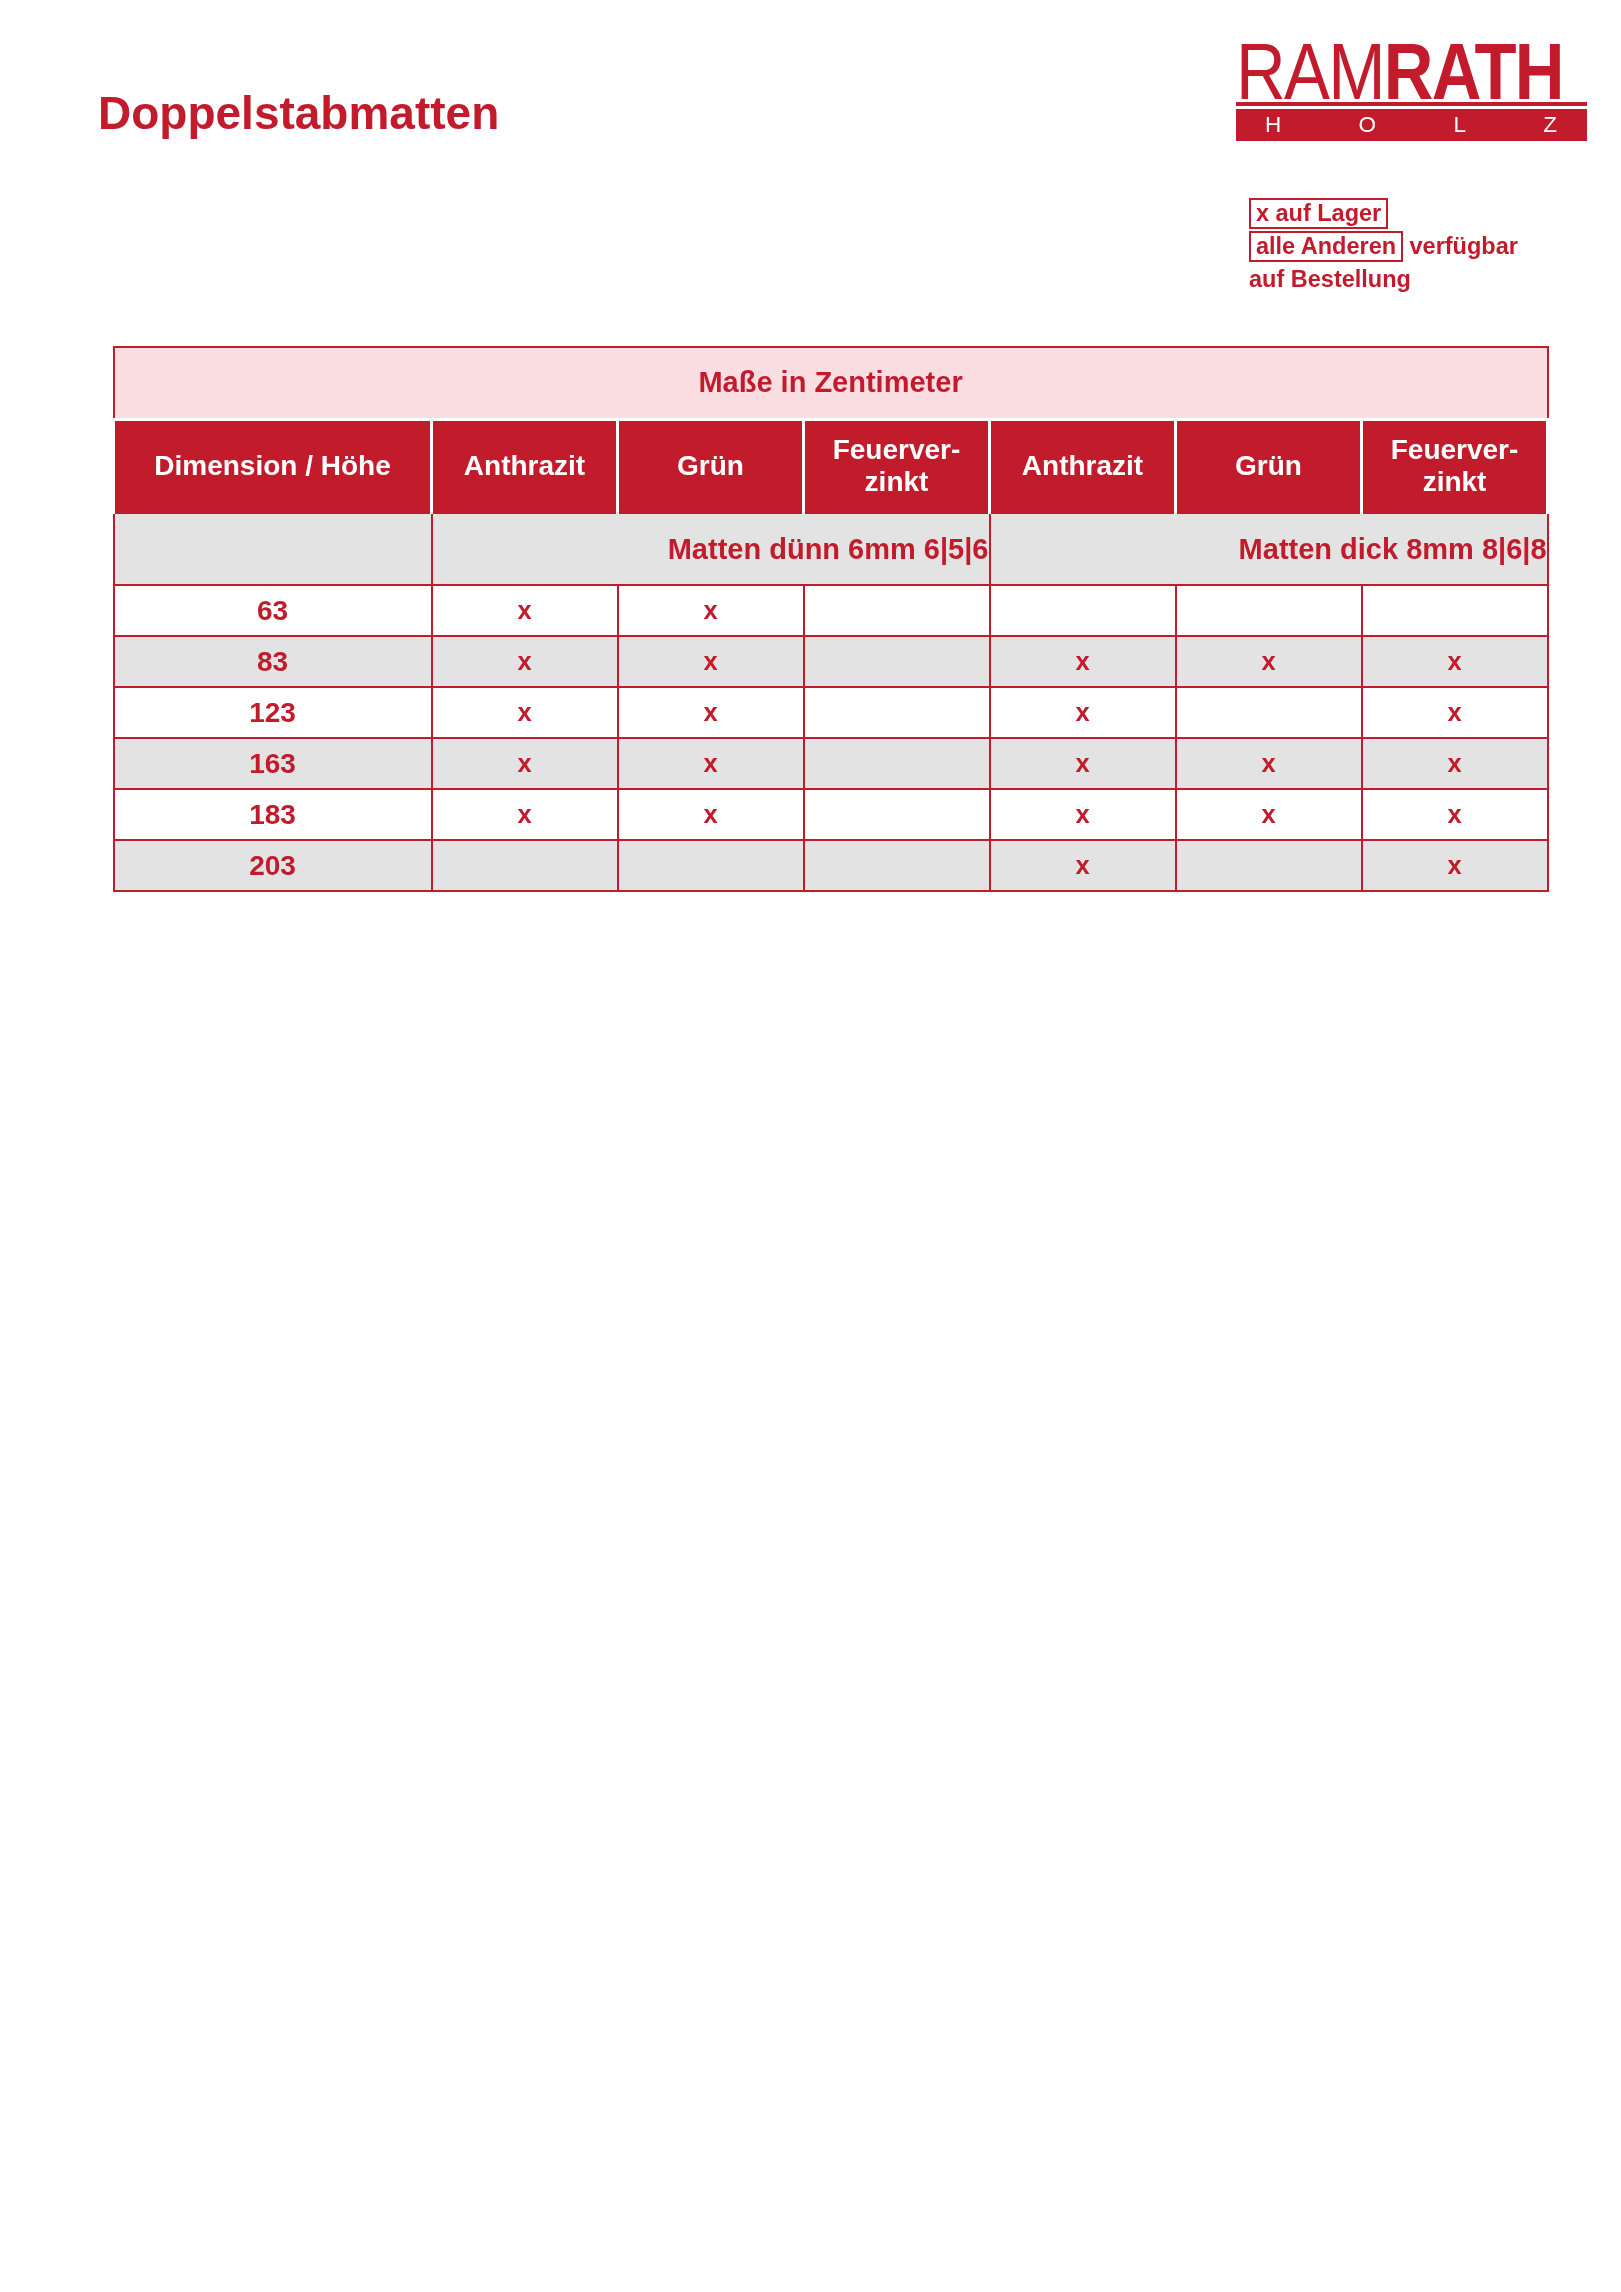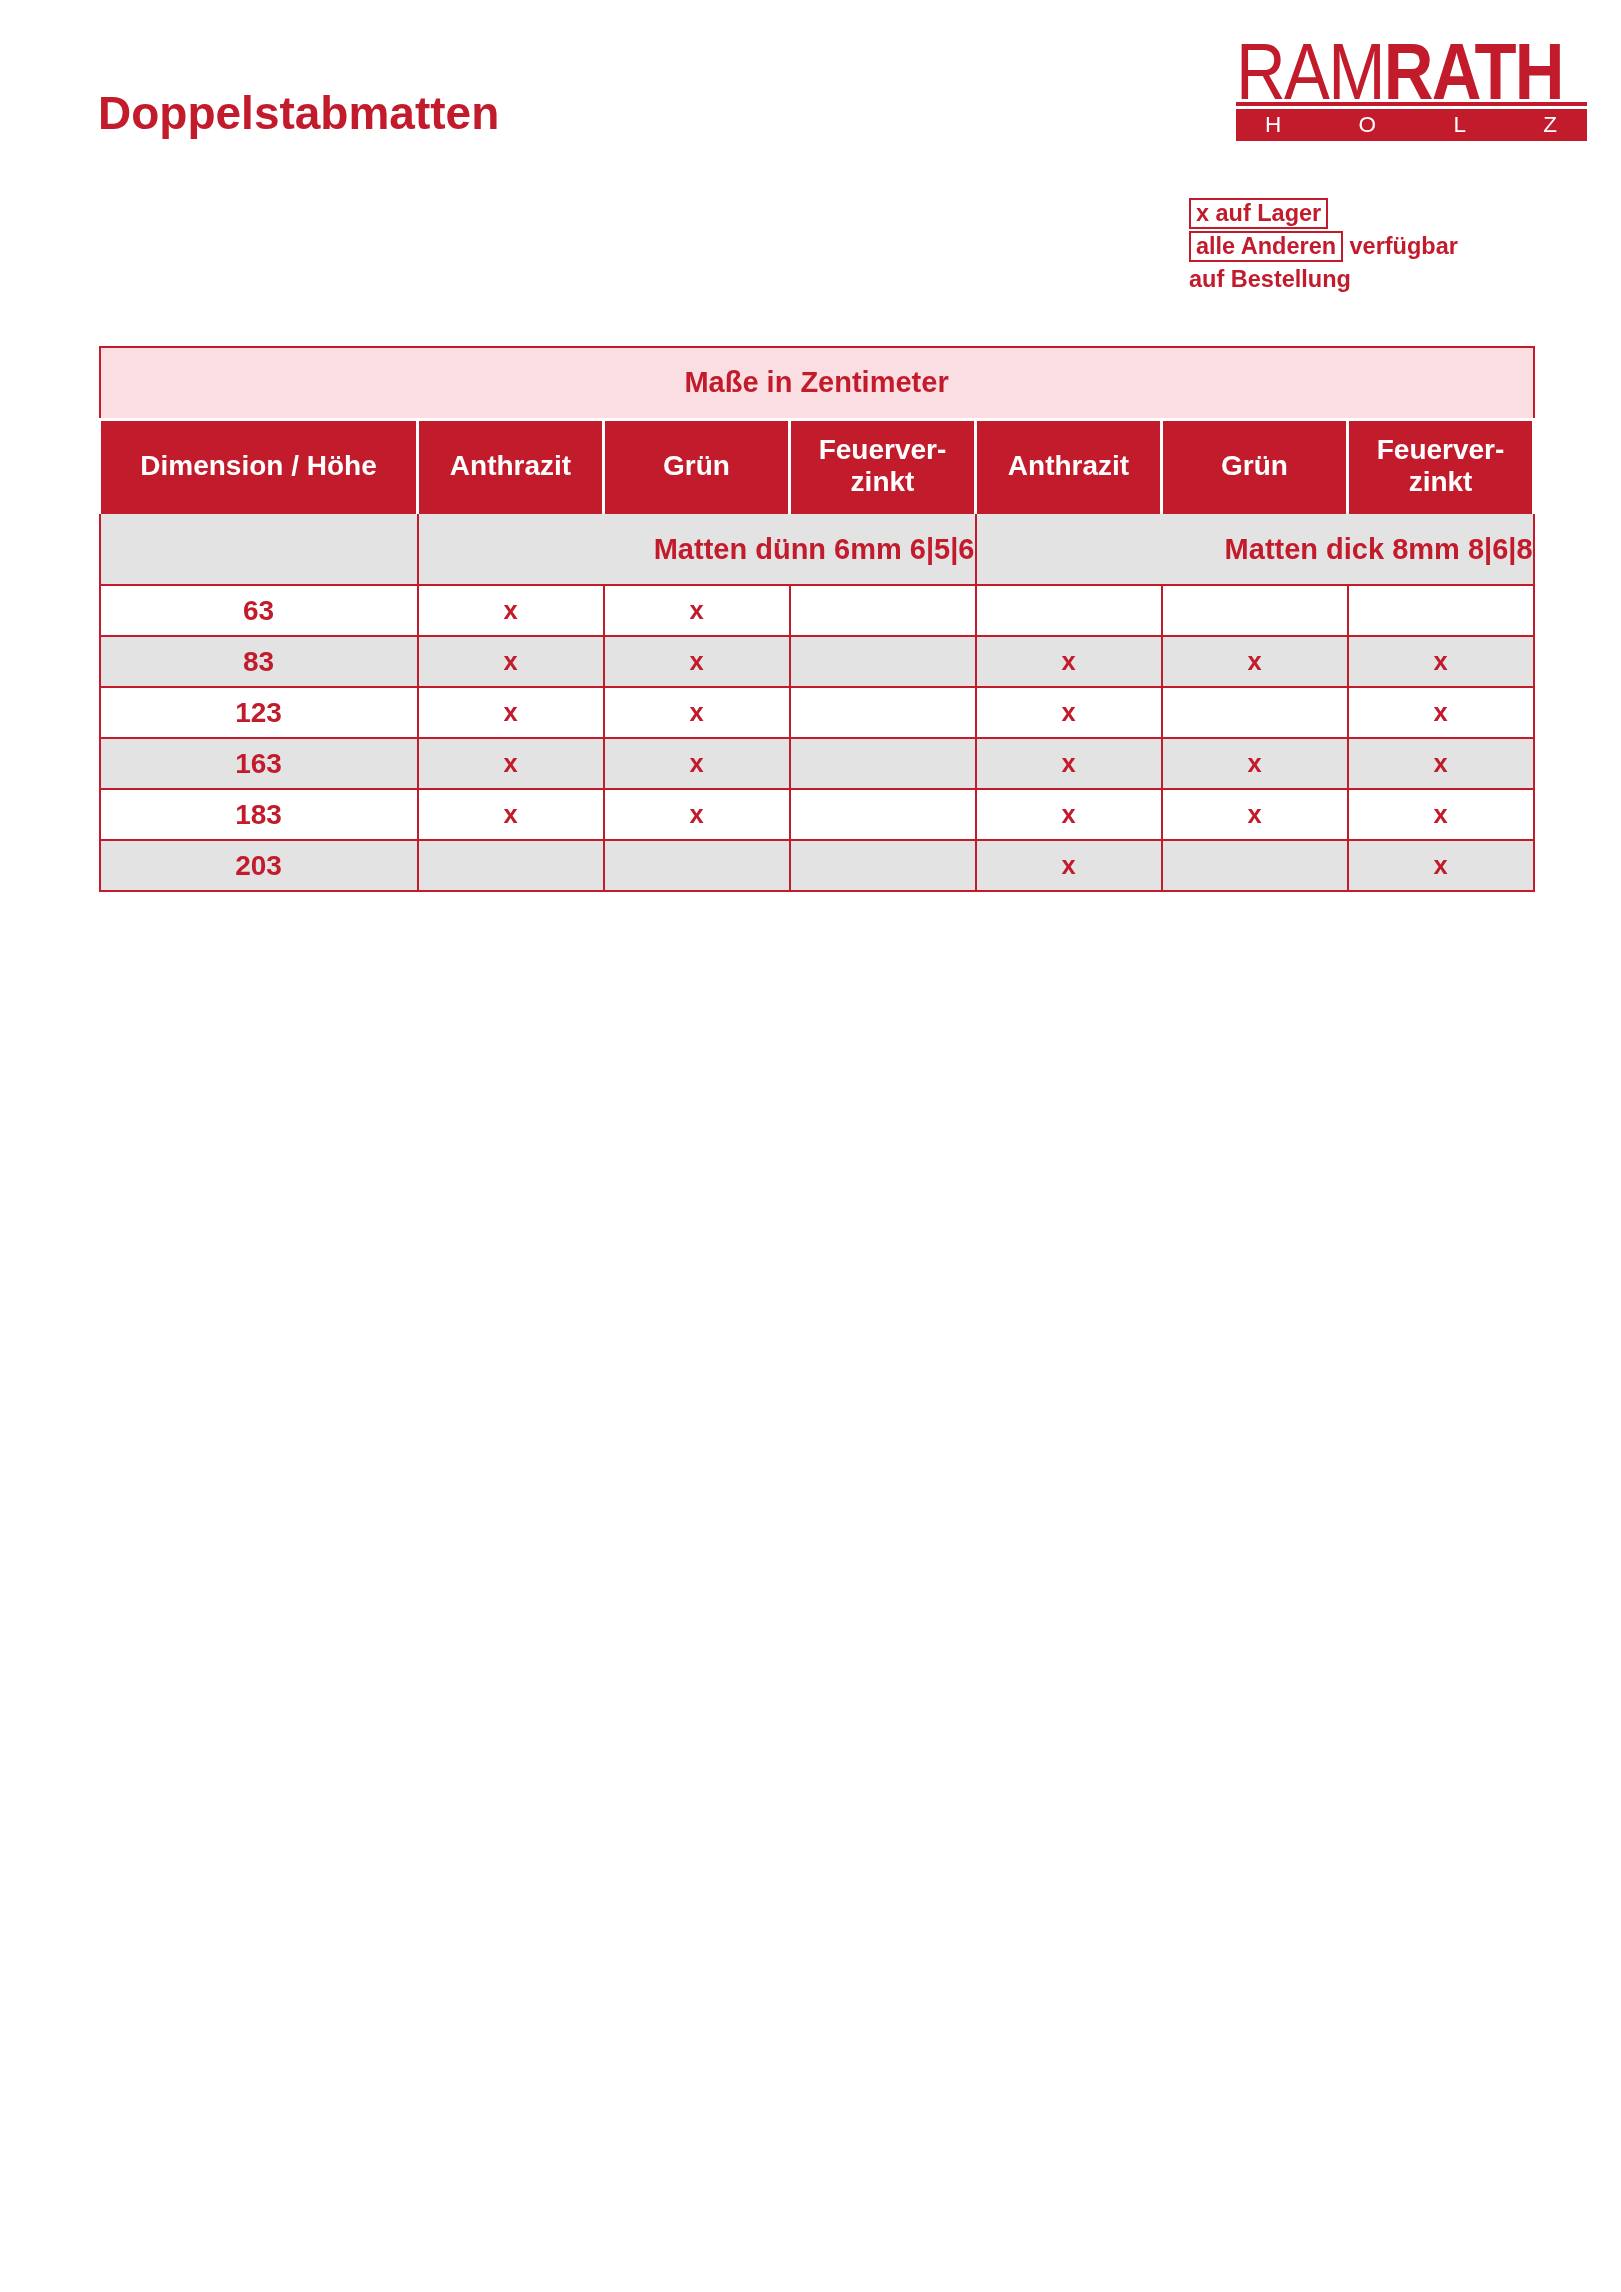--- a/index.html
+++ b/index.html
@@ -43,32 +43,32 @@
   .holz-bar{
     margin-top:2.9px;width:351px;height:32px;
     background:var(--red);
     display:flex;align-items:center;justify-content:space-between;
     padding:0 29px;
     color:#fff;font-size:22.5px;font-weight:400;letter-spacing:1px;
   }
 
   
   .legend{
-    position:absolute;left:1189px;top:198px;
+    position:absolute;left:1249px;top:198px;
     color:var(--red);font-size:23.5px;font-weight:700;
   }
   .legend-line{margin-bottom:2.9px;line-height:28px;white-space:nowrap;}
   .boxed{
     display:inline-block;border:2px solid var(--red);
     padding:0 4.9px;line-height:26.5px;
   }
 
   
   table.matrix{
-    position:absolute;left:98px;top:346px;
+    position:absolute;left:112px;top:346px;
     width:1435px;border-collapse:collapse;table-layout:fixed;
     border:2.9px solid var(--red);
   }
   table.matrix td,table.matrix th{
     border:2px solid var(--red);
     text-align:center;vertical-align:middle;
     font-weight:700;
   }
   tr.title-row td{
     background:var(--pink);height:72px;

